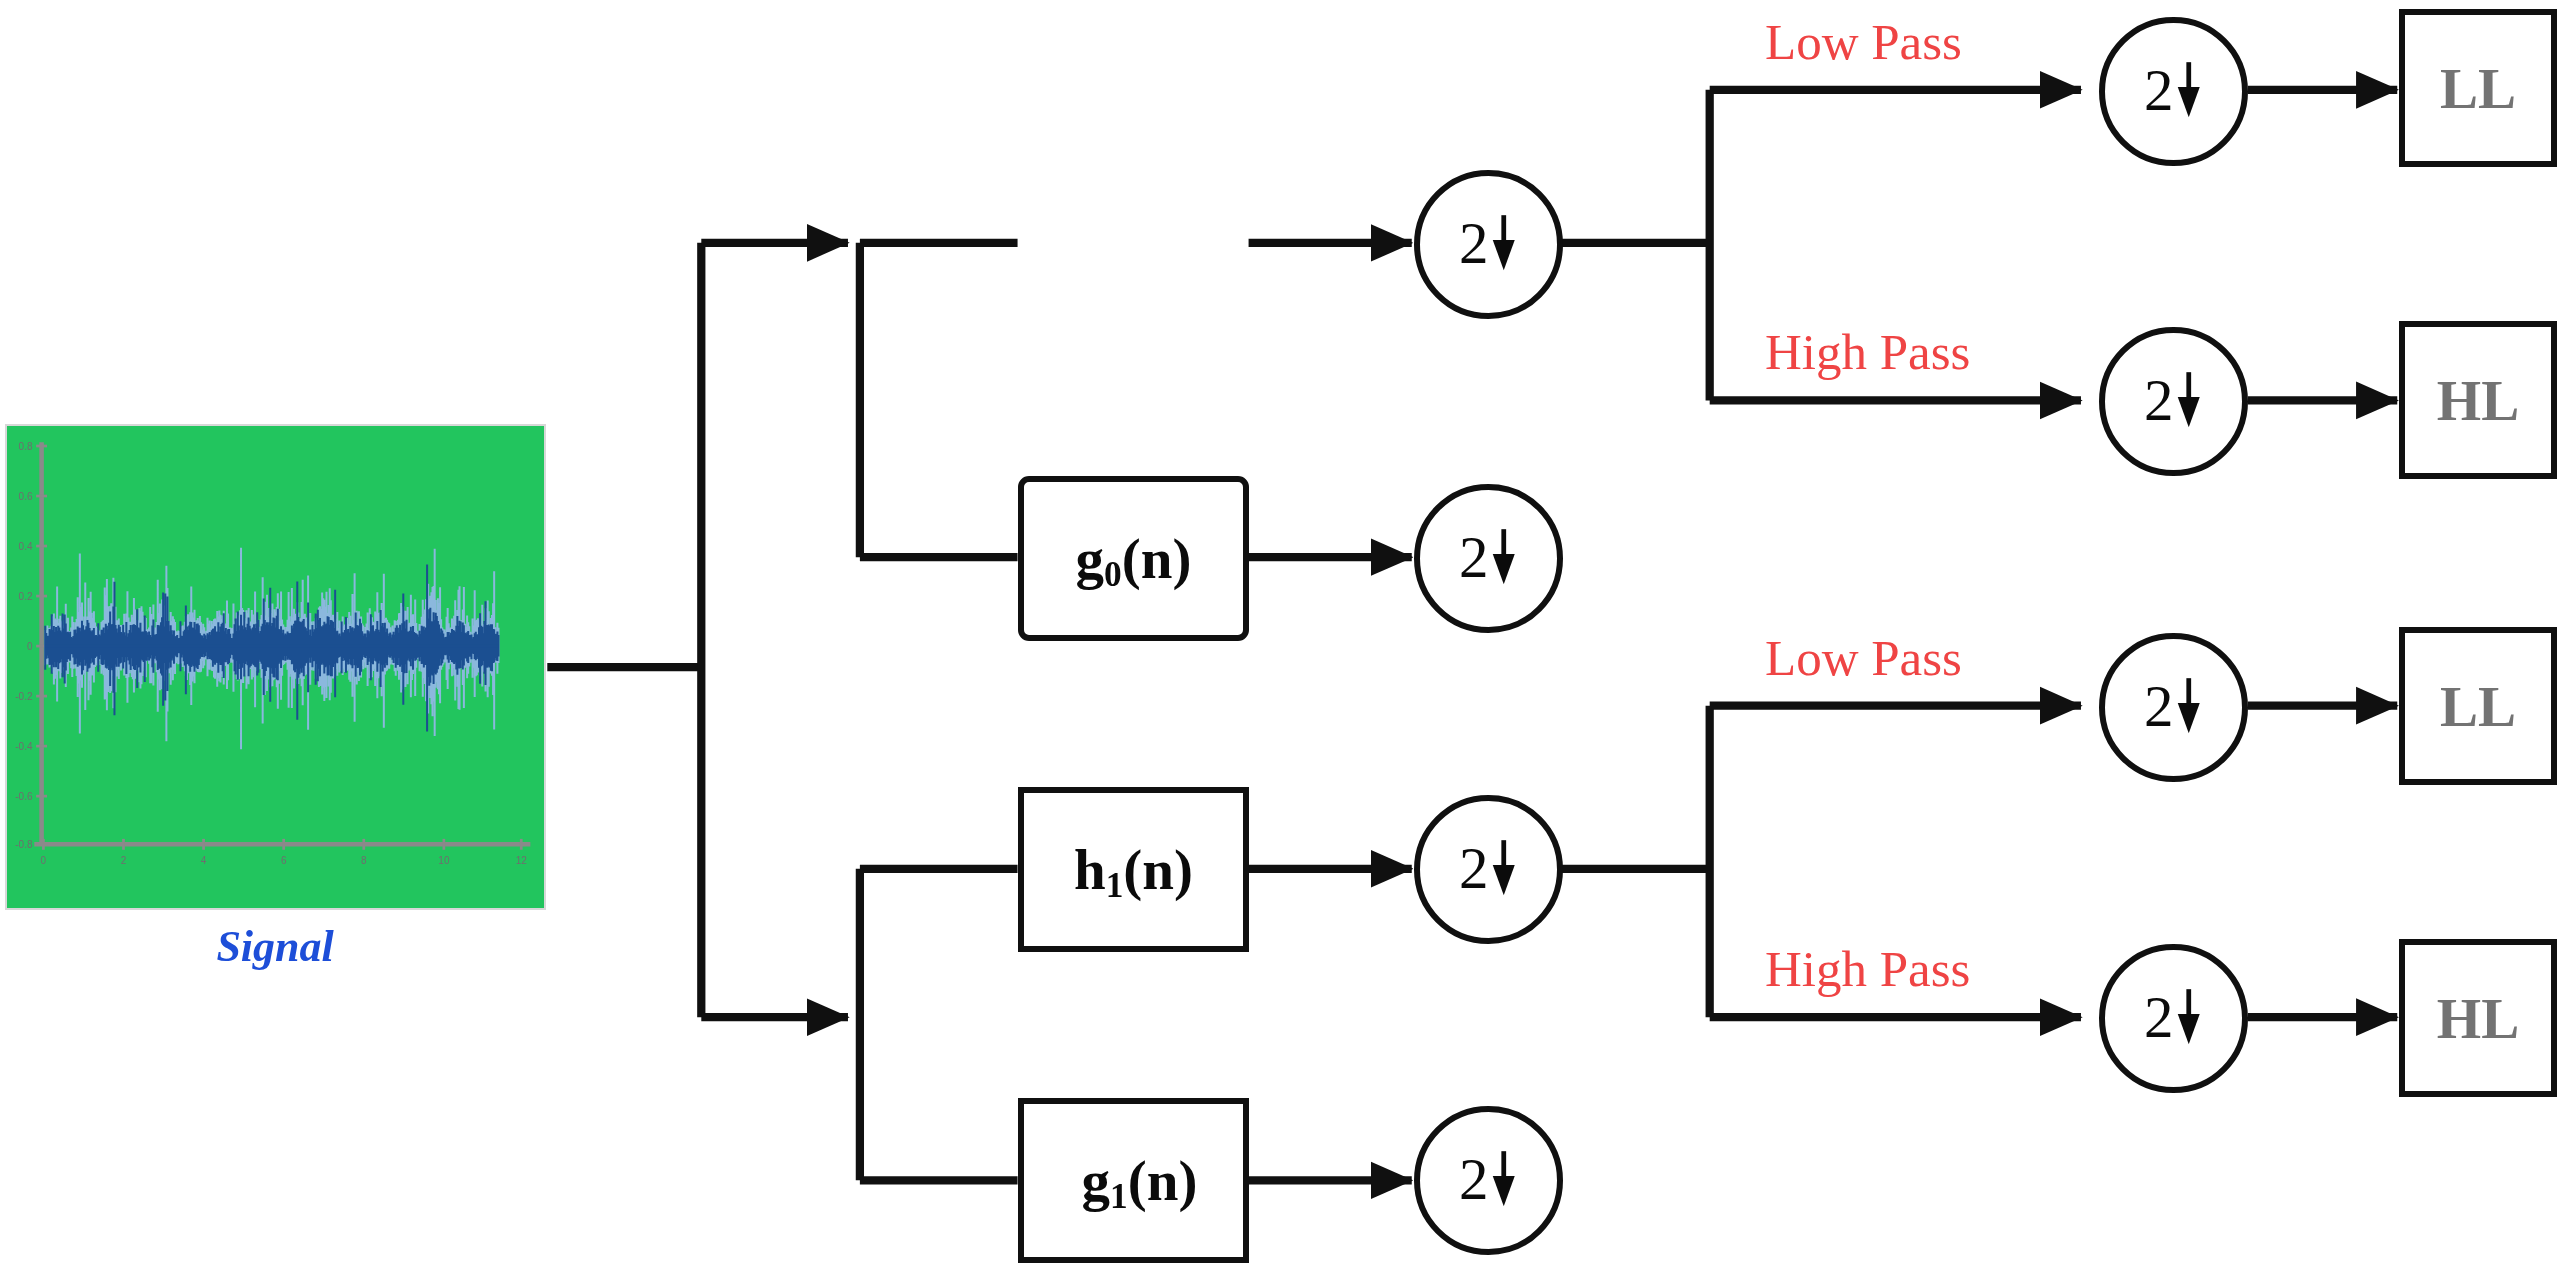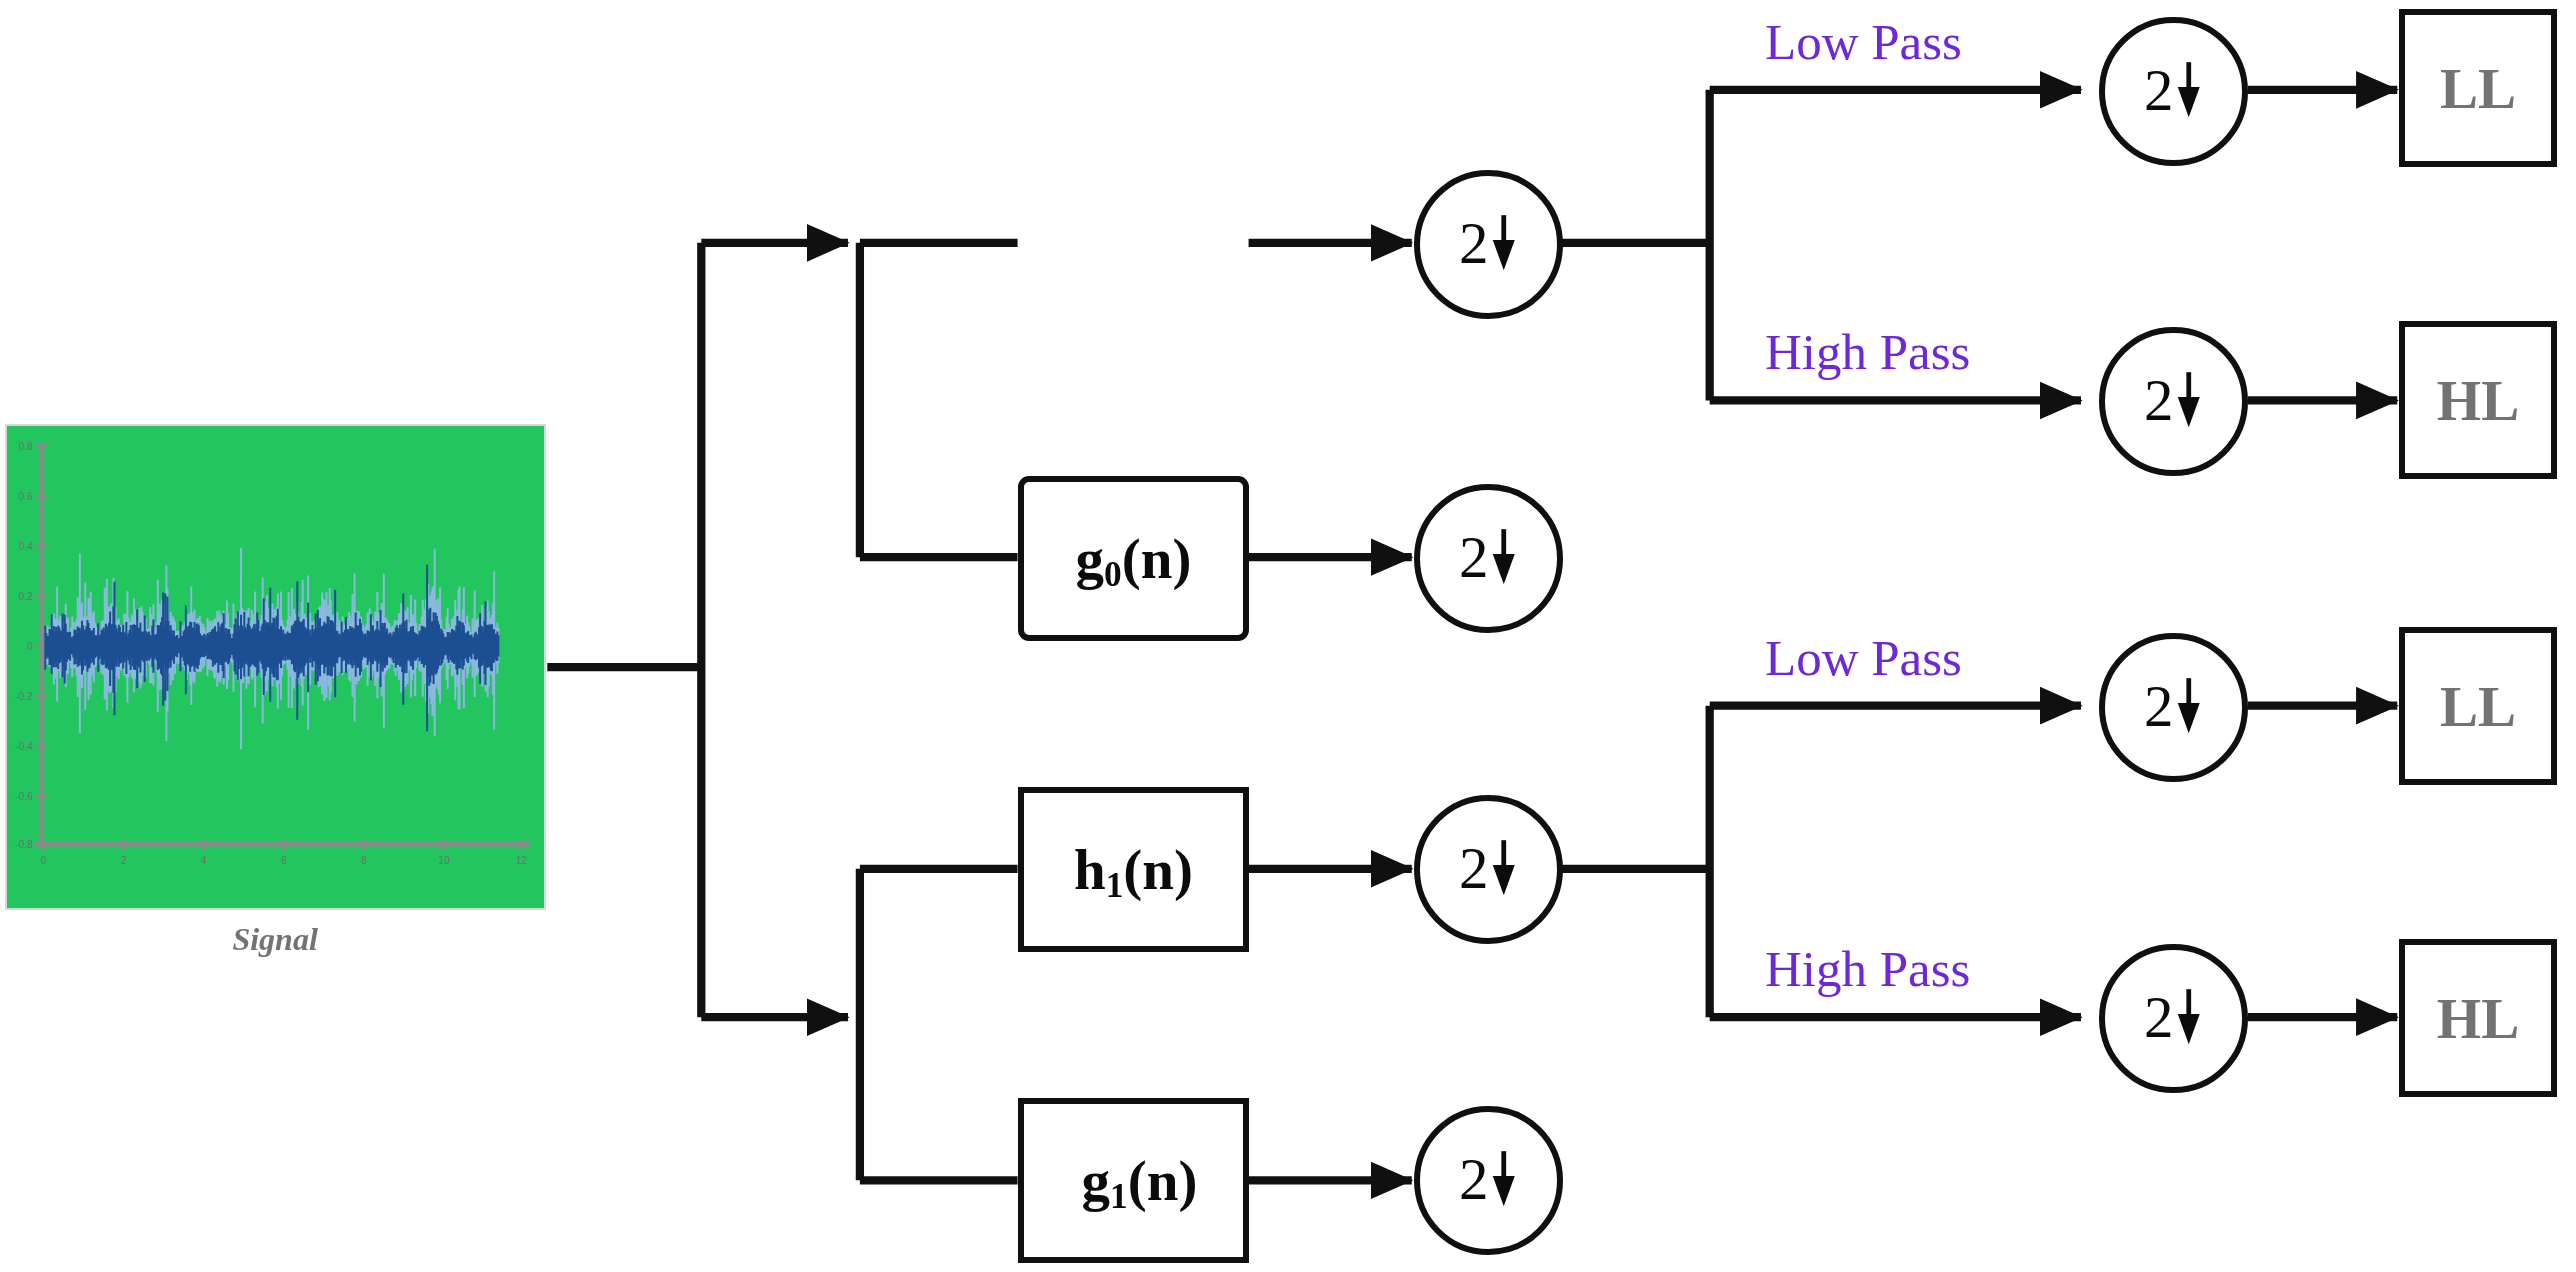--- a/index.html
+++ b/index.html
@@ -101,21 +101,21 @@
     display: block;
   }
 
   
   .pass-label {
     position: absolute;
     font-family: "Liberation Serif", "DejaVu Serif", serif;
     font-weight: 400;
     font-size: 51px;
     line-height: 1;
-    color: #6d28d9;
+    color: #ef4444;
     white-space: nowrap;
   }
 
   
   #signal-panel {
     position: absolute;
     left: 4.6px;
     top: 424px;
     width: 541px;
     height: 486px;
@@ -131,22 +131,22 @@
   }
   #signal-caption {
     position: absolute;
     left: 4.6px;
     top: 921px;
     width: 541px;
     text-align: center;
     font-family: "Liberation Serif", "DejaVu Serif", serif;
     font-style: italic;
     font-weight: 700;
-    font-size: 32px;
-    color: #737373;
+    font-size: 44px;
+    color: #1d4ed8;
   }
 </style>
 </head>
 <body>
 
 <div id="stage">
 
   <svg id="wiring" viewBox="0 0 2810 1388" preserveAspectRatio="none" xmlns="http://www.w3.org/2000/svg">
     <defs>
       <marker id="ah" viewBox="0 0 10 10" refX="9.6" refY="5" markerWidth="5.2" markerHeight="5.2" orient="auto-start-reverse">

